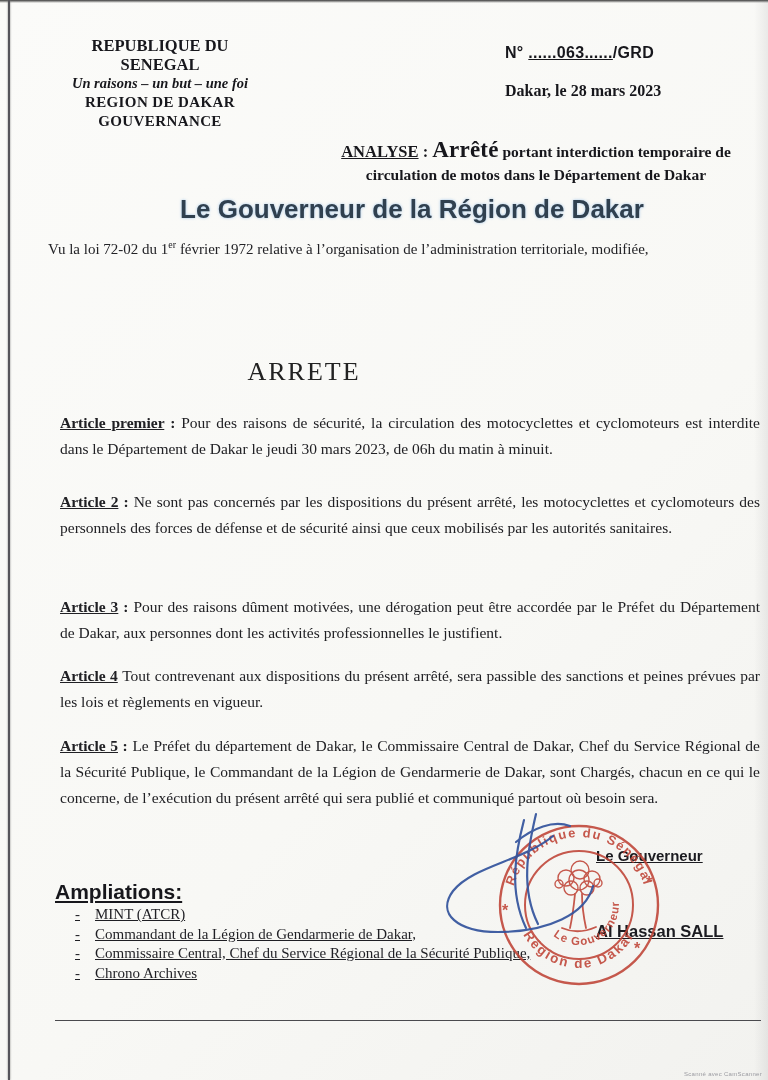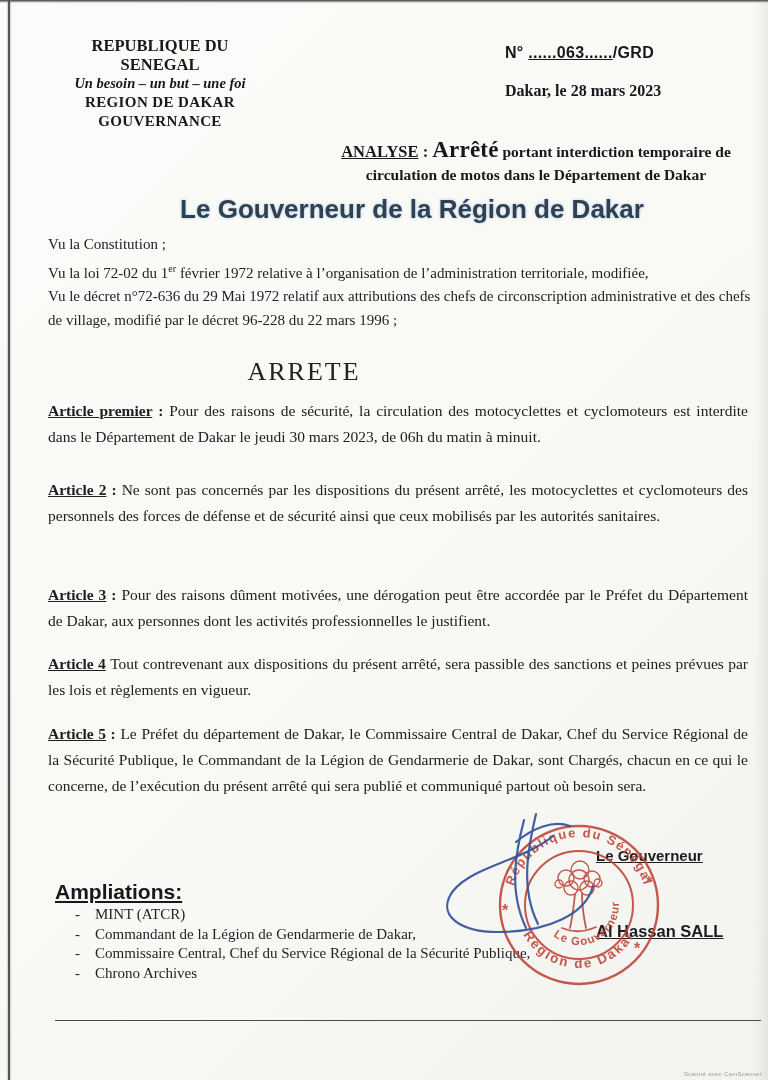--- a/index.html
+++ b/index.html
@@ -40,40 +40,40 @@
   
   .visas{position:absolute;left:48px;top:233px;width:706px;font-size:15px;line-height:23.5px;color:#222226;}
   .visas p{margin:0;}
   sup{font-size:10px;}
 
   
   .arrete{position:absolute;left:0;top:357px;width:608px;text-align:center;
     font-size:26px;letter-spacing:2px;color:#222;}
 
   
-  .article{position:absolute;left:48px;width:700px;margin:0;font-size:15.5px;line-height:26px;
+  .article{position:absolute;left:48px;width:700px;margin:12px;font-size:15.5px;line-height:26px;
     text-align:justify;color:#202024;}
   .article .alabel{font-weight:bold;text-decoration:underline;}
   .article .asep{font-weight:bold;white-space:pre;}
   #art1{top:398px;} #art2{top:477px;} #art3{top:582px;} #art4{top:651px;} #art5{top:721px;}
 
   
   .sig-role{position:absolute;left:596px;top:847px;font-family:"Liberation Sans",sans-serif;
     font-size:15px;font-weight:bold;text-decoration:underline;color:#1b1b20;z-index:1;}
   .sig-name{position:absolute;left:596px;top:922px;font-family:"Liberation Sans",sans-serif;
     font-size:16.5px;font-weight:bold;text-decoration:underline;color:#1b1b20;z-index:1;}
 
   .stamp-svg{position:absolute;left:490px;top:816px;z-index:2;opacity:.88;}
   .sign-svg{position:absolute;left:428px;top:806px;z-index:3;opacity:.92;}
 
   
   .ampl-head{position:absolute;left:55px;top:880px;font-family:"Liberation Sans",sans-serif;
     font-size:21px;font-weight:bold;text-decoration:underline;color:#17171c;}
   .ampl-list{position:absolute;left:55px;top:905px;width:560px;font-size:15px;line-height:19.5px;color:#1f1f24;}
-  .ampl-item{display:flex;}
+  .ampl-item{display:flex;text-decoration:underline;}
   .ampl-item::before{content:"-";width:20px;margin-left:20px;flex:none;}
 
   
   .footer-rule{position:absolute;left:55px;top:1020px;width:706px;border-top:1.4px solid #4a4a4e;}
   .footer{position:absolute;left:30px;top:1030px;width:720px;text-align:center;font-size:12.8px;color:#2a2a2e;}
   .footer a{color:#2b4bd0;text-decoration:underline;cursor:pointer;}
 
   .watermark{position:absolute;right:6px;bottom:3px;font-family:"Liberation Sans",sans-serif;
     font-size:6px;color:#9a9aa0;letter-spacing:.3px;}
 
@@ -82,41 +82,39 @@
 </head>
 <body>
 
 <div class="page">
   <div class="edge-top"></div>
   <div class="edge-left"></div>
   <div class="edge-right-shade"></div>
 
   <div class="hdr-left">
     <div class="l1">REPUBLIQUE DU SENEGAL</div>
-    <div class="motto">Un besoin – un but – une foi</div>
+    <div class="motto">Un raisons – un but – une foi</div>
     <div class="l3">REGION DE DAKAR</div>
     <div class="l4">GOUVERNANCE</div>
   </div>
 
   <div class="hdr-right">
     <div class="hdr-num"><span>N°</span> <span class="mid">......063......</span><span>/GRD</span></div>
     <div class="hdr-date">Dakar, le 28 mars 2023</div>
   </div>
 
   <div class="analyse">
     <span class="lbl">ANALYSE</span><span class="sep"> : </span><span class="word">Arrêté</span><span class="rest"> portant interdiction temporaire de</span>
     <div class="line2">circulation de motos dans le Département de Dakar</div>
   </div>
 
   <div class="doc-title">Le Gouverneur de la Région de Dakar</div>
 
   <div class="visas">
-    <p>Vu la Constitution ;</p>
     <p><span>Vu la loi 72-02 du 1</span><sup>er</sup><span> février 1972 relative à l’organisation de l’administration territoriale, modifiée,</span></p>
-    <p>Vu le décret n°72-636 du 29 Mai 1972 relatif aux attributions des chefs de circonscription administrative et des chefs de village, modifié par le décret 96-228 du 22 mars 1996 ;</p>
   </div>
 
   <div class="arrete">ARRETE</div>
 
   <p class="article" id="art1"><span class="alabel">Article premier</span><span class="asep"> : </span><span>Pour des raisons de sécurité, la circulation des motocyclettes et cyclomoteurs est interdite dans le Département de Dakar le jeudi 30 mars 2023, de 06h du matin à minuit.</span></p>
   <p class="article" id="art2"><span class="alabel">Article 2</span><span class="asep"> : </span><span>Ne sont pas concernés par les dispositions du présent arrêté, les motocyclettes et cyclomoteurs des personnels des forces de défense et de sécurité ainsi que ceux mobilisés par les autorités sanitaires.</span></p>
   <p class="article" id="art3"><span class="alabel">Article 3</span><span class="asep"> : </span><span>Pour des raisons dûment motivées, une dérogation peut être accordée par le Préfet du Département de Dakar, aux personnes dont les activités professionnelles le justifient.</span></p>
   <p class="article" id="art4"><span class="alabel">Article 4</span><span class="asep"> </span><span>Tout contrevenant aux dispositions du présent arrêté, sera passible des sanctions et peines prévues par les lois et règlements en vigueur.</span></p>
   <p class="article" id="art5"><span class="alabel">Article 5</span><span class="asep"> : </span><span>Le Préfet du département de Dakar, le Commissaire Central de Dakar, Chef du Service Régional de la Sécurité Publique, le Commandant de la Légion de Gendarmerie de Dakar, sont Chargés, chacun en ce qui le concerne, de l’exécution du présent arrêté qui sera publié et communiqué partout où besoin sera.</span></p>
 

